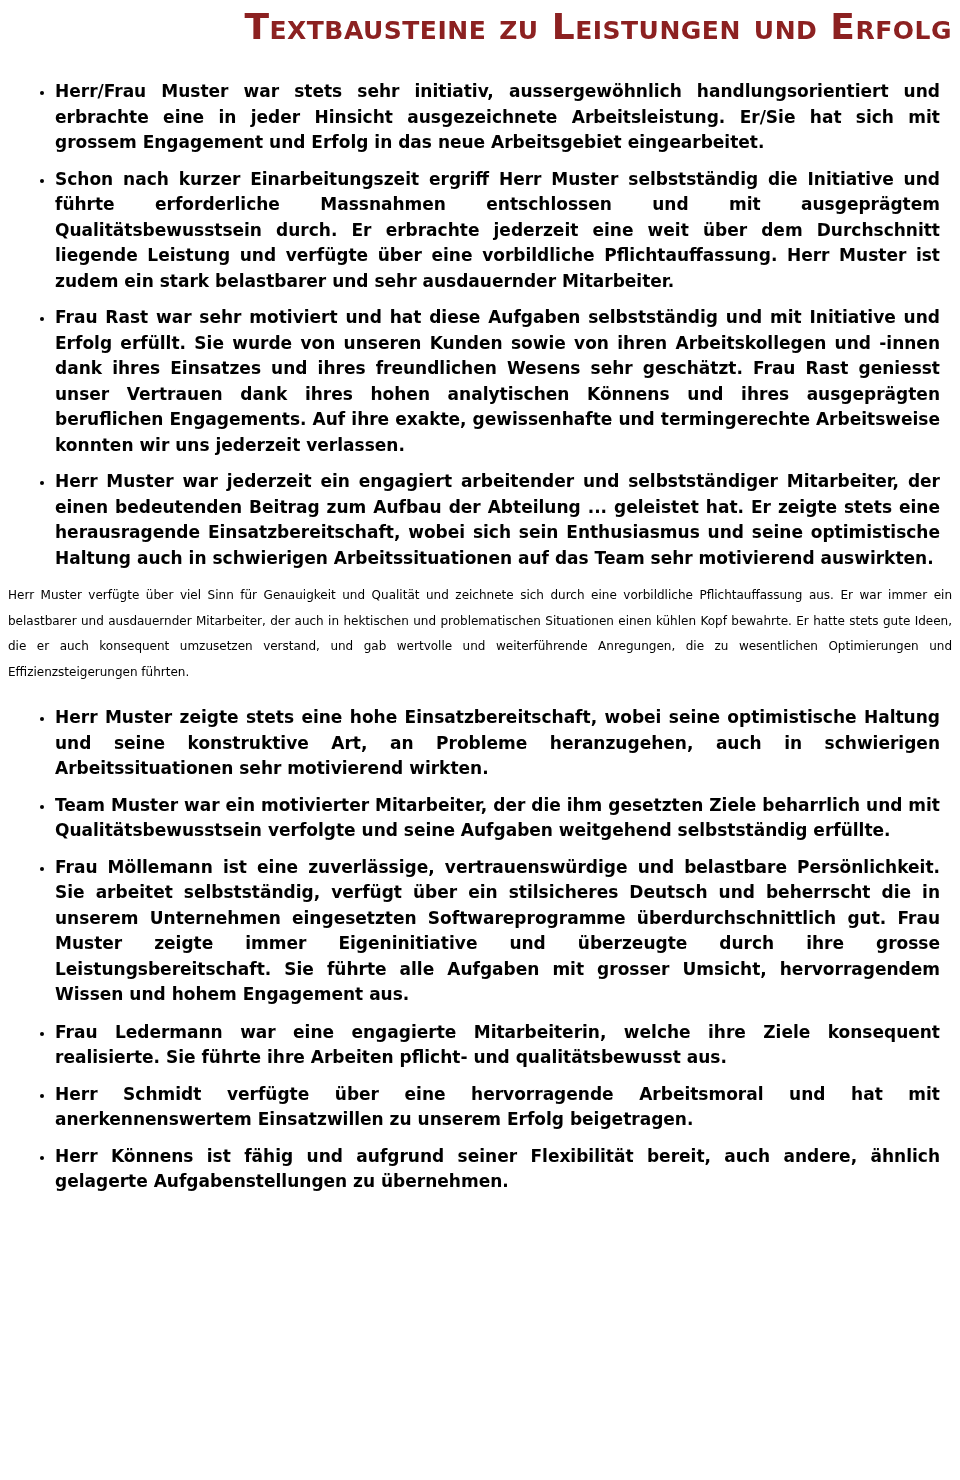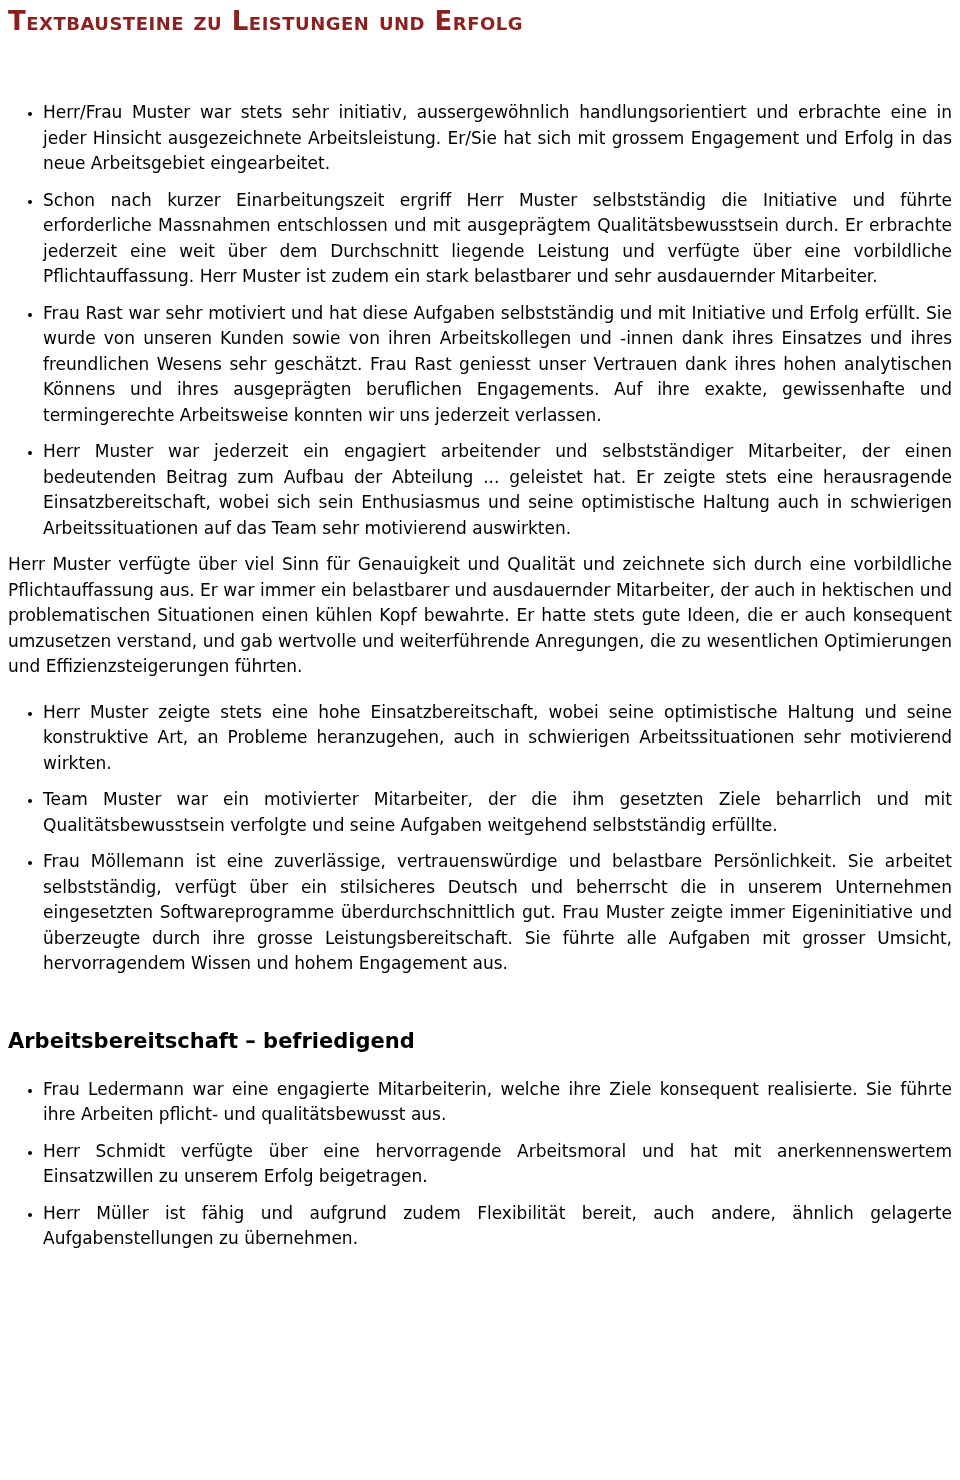--- a/index.html
+++ b/index.html
@@ -18,47 +18,48 @@
   }
   .doc{
     width:960px;
     min-height:1480px;
     margin:0 auto;
     padding:6px 8px 10px 8px;
     background:var(--bg-color);
     overflow:hidden;
   }
   .doc-title{
-    margin:0 0 64px 0;
-    font-size:26px;
+    margin:0 0 32px 0;
+    font-size:36px;
     font-weight:bold;
     font-variant:small-caps;
     letter-spacing:0.5px;
     color:var(--title-color);
-    text-align:left;
+    text-align:right;
   }
   .section-heading{
     margin:52px 0 24px 0;
     font-size:21px;
     font-weight:bold;
     color:var(--text-color);
   }
   .section:first-of-type .section-heading{
     margin-top:0;
   }
   .section-intro{
     margin:0 0 20px 0;
-    font-size:17px;
+    font-size:12px;
     line-height:25.5px;
     text-align:justify;
   }
   .bullet-list{
-    margin:0;
+    margin:12px;
     padding:0 0 0 35px;
     list-style-type:disc;
+    font-weight:bold;
   }
   .bullet-item{
     margin:0 0 11px 0;
     padding:0;
     font-size:17px;
     line-height:25.5px;
     text-align:justify;
   }
   .bullet-item::marker{
     font-size:14px;
@@ -83,22 +84,21 @@
   <section class="section">
     <p class="section-intro">Herr Muster verfügte über viel Sinn für Genauigkeit und Qualität und zeichnete sich durch eine vorbildliche Pflichtauffassung aus. Er war immer ein belastbarer und ausdauernder Mitarbeiter, der auch in hektischen und problematischen Situationen einen kühlen Kopf bewahrte. Er hatte stets gute Ideen, die er auch konsequent umzusetzen verstand, und gab wertvolle und weiterführende Anregungen, die zu wesentlichen Optimierungen und Effizienzsteigerungen führten.</p>
     <ul class="bullet-list">
           <li class="bullet-item">Herr Muster zeigte stets eine hohe Einsatzbereitschaft, wobei seine optimistische Haltung und seine konstruktive Art, an Probleme heranzugehen, auch in schwierigen Arbeitssituationen sehr motivierend wirkten.</li>
           <li class="bullet-item">Team Muster war ein motivierter Mitarbeiter, der die ihm gesetzten Ziele beharrlich und mit Qualitätsbewusstsein verfolgte und seine Aufgaben weitgehend selbstständig erfüllte.</li>
           <li class="bullet-item">Frau Möllemann ist eine zuverlässige, vertrauenswürdige und belastbare Persönlichkeit. Sie arbeitet selbstständig, verfügt über ein stilsicheres Deutsch und beherrscht die in unserem Unternehmen eingesetzten Softwareprogramme überdurchschnittlich gut. Frau Muster zeigte immer Eigeninitiative und überzeugte durch ihre grosse Leistungsbereitschaft. Sie führte alle Aufgaben mit grosser Umsicht, hervorragendem Wissen und hohem Engagement aus.</li>
         </ul>
   </section>
 
   <section class="section">
-    <h2 class="section-heading">Arbeitsbereitschaft – befriedigend</h2>
 
     <ul class="bullet-list">
           <li class="bullet-item">Frau Ledermann war eine engagierte Mitarbeiterin, welche ihre Ziele konsequent realisierte. Sie führte ihre Arbeiten pflicht- und qualitätsbewusst aus.</li>
           <li class="bullet-item">Herr Schmidt verfügte über eine hervorragende Arbeitsmoral und hat mit anerkennenswertem Einsatzwillen zu unserem Erfolg beigetragen.</li>
-          <li class="bullet-item">Herr Müller ist fähig und aufgrund zudem Flexibilität bereit, auch andere, ähnlich gelagerte Aufgabenstellungen zu übernehmen.</li>
+          <li class="bullet-item">Herr Könnens ist fähig und aufgrund seiner Flexibilität bereit, auch andere, ähnlich gelagerte Aufgabenstellungen zu übernehmen.</li>
         </ul>
   </section>
 </div>
 </main>
 
 </body></html>

